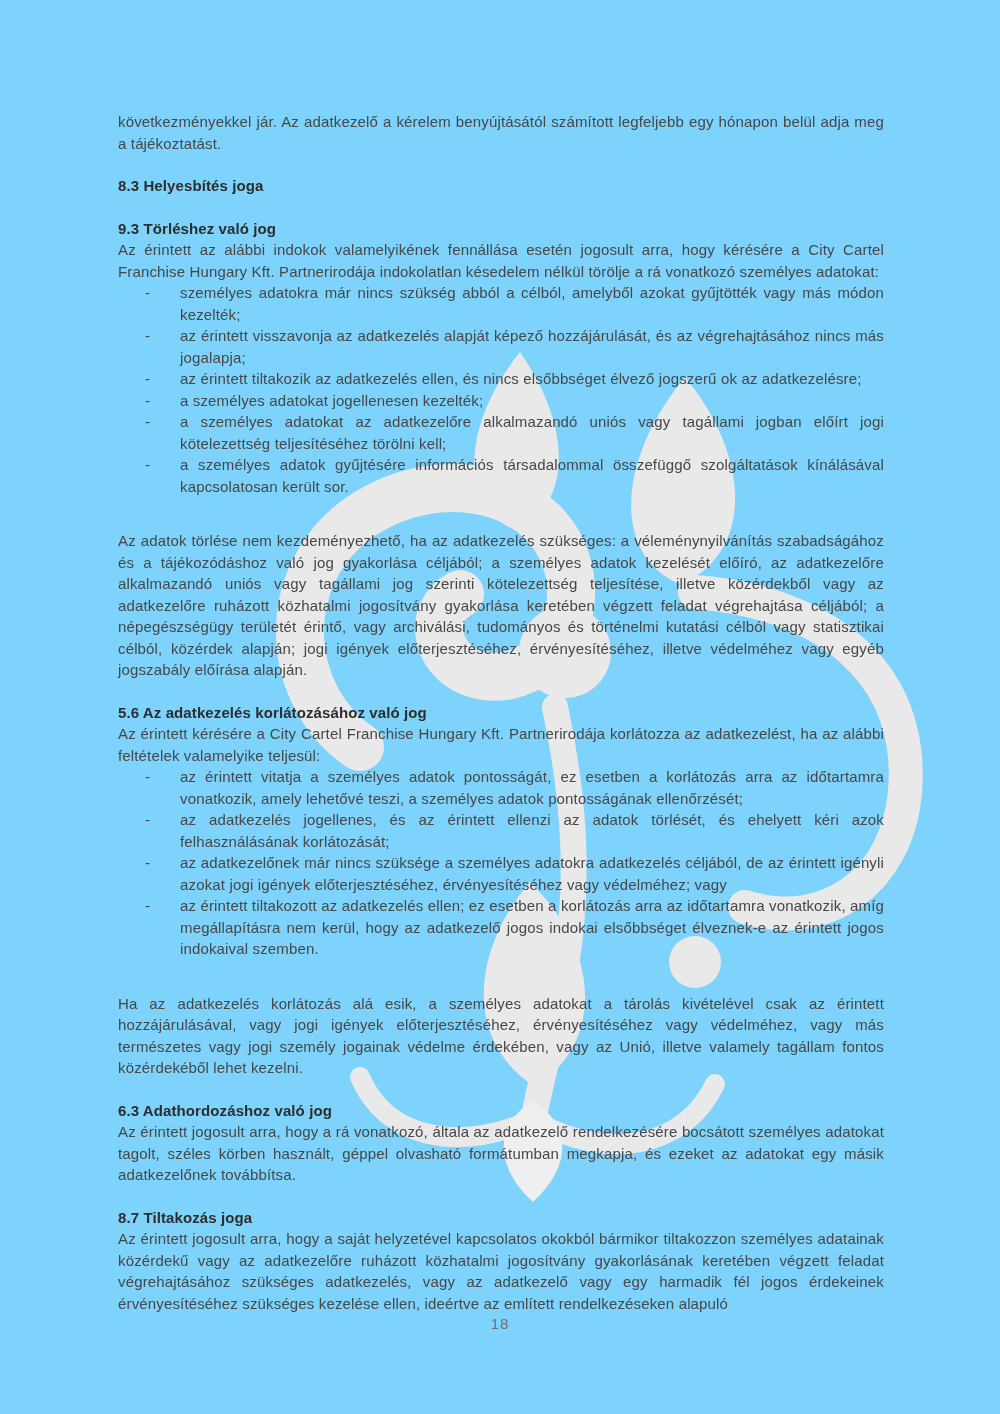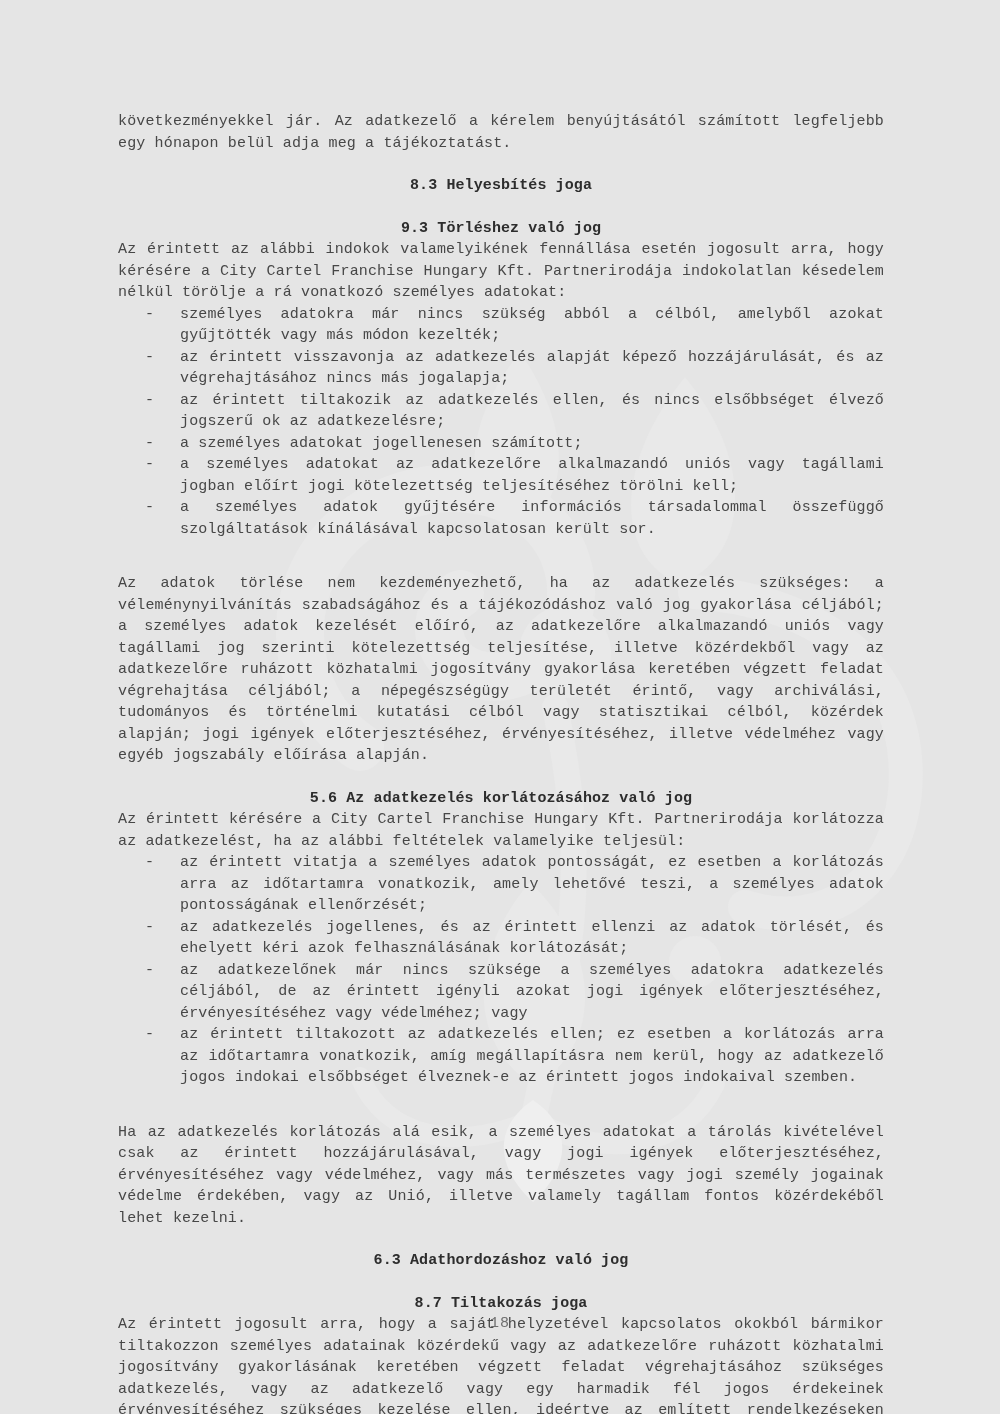--- a/index.html
+++ b/index.html
@@ -10,22 +10,21 @@
   body {
     width: 1000px;
     height: 1414px;
     position: relative;
     overflow: hidden;
     font-family: "Liberation Sans", sans-serif;
   }
   .page {
     position: absolute;
     inset: 0;
-    background: #e5e5e5;
-    font-family: Liberation Mono, monospace;
+    background: #7dd3fc;
   }
   .watermark {
     position: absolute;
     left: 265px;
     top: 322px;
     z-index: 0;
     pointer-events: none;
   }
   .content {
     position: absolute;
@@ -44,21 +43,21 @@
   }
   .content p.gap {
     margin-top: 33px;
   }
   .heading {
     font-size: 15px;
     line-height: 21.5px;
     font-weight: 700;
     color: #2d2d2d;
     margin: 21px 0 0 0;
-    text-align: center;
+    text-align: left;
     letter-spacing: 0.1px;
   }
   .bullet {
     display: flex;
     padding-left: 27px;
   }
   .bullet .dash {
     flex: 0 0 35px;
     color: #474747;
   }
@@ -115,21 +114,21 @@
       <div class="bullet">
         <span class="dash">-</span>
         <span class="btxt">az érintett visszavonja az adatkezelés alapját képező hozzájárulását, és az végrehajtásához nincs más jogalapja;</span>
       </div>
       <div class="bullet">
         <span class="dash">-</span>
         <span class="btxt">az érintett tiltakozik az adatkezelés ellen, és nincs elsőbbséget élvező jogszerű ok az adatkezelésre;</span>
       </div>
       <div class="bullet">
         <span class="dash">-</span>
-        <span class="btxt">a személyes adatokat jogellenesen számított;</span>
+        <span class="btxt">a személyes adatokat jogellenesen kezelték;</span>
       </div>
       <div class="bullet">
         <span class="dash">-</span>
         <span class="btxt">a személyes adatokat az adatkezelőre alkalmazandó uniós vagy tagállami jogban előírt jogi kötelezettség teljesítéséhez törölni kell;</span>
       </div>
       <div class="bullet">
         <span class="dash">-</span>
         <span class="btxt">a személyes adatok gyűjtésére információs társadalommal összefüggő szolgáltatások kínálásával kapcsolatosan került sor.</span>
       </div>
     </div>
@@ -151,20 +150,21 @@
         <span class="btxt">az adatkezelőnek már nincs szüksége a személyes adatokra adatkezelés céljából, de az érintett igényli azokat jogi igények előterjesztéséhez, érvényesítéséhez vagy védelméhez; vagy</span>
       </div>
       <div class="bullet">
         <span class="dash">-</span>
         <span class="btxt">az érintett tiltakozott az adatkezelés ellen; ez esetben a korlátozás arra az időtartamra vonatkozik, amíg megállapításra nem kerül, hogy az adatkezelő jogos indokai elsőbbséget élveznek-e az érintett jogos indokaival szemben.</span>
       </div>
     </div>
     <p class="gap">Ha az adatkezelés korlátozás alá esik, a személyes adatokat a tárolás kivételével csak az érintett hozzájárulásával, vagy jogi igények előterjesztéséhez, érvényesítéséhez vagy védelméhez, vagy más természetes vagy jogi személy jogainak védelme érdekében, vagy az Unió, illetve valamely tagállam fontos közérdekéből lehet kezelni.</p>
 
     <h2 class="heading">6.3 Adathordozáshoz való jog</h2>
+    <p>Az érintett jogosult arra, hogy a rá vonatkozó, általa az adatkezelő rendelkezésére bocsátott személyes adatokat tagolt, széles körben használt, géppel olvasható formátumban megkapja, és ezeket az adatokat egy másik adatkezelőnek továbbítsa.</p>
 
     <h2 class="heading">8.7 Tiltakozás joga</h2>
     <p>Az érintett jogosult arra, hogy a saját helyzetével kapcsolatos okokból bármikor tiltakozzon személyes adatainak közérdekű vagy az adatkezelőre ruházott közhatalmi jogosítvány gyakorlásának keretében végzett feladat végrehajtásához szükséges adatkezelés, vagy az adatkezelő vagy egy harmadik fél jogos érdekeinek érvényesítéséhez szükséges kezelése ellen, ideértve az említett rendelkezéseken alapuló</p>
 
   </div>
 
   <div class="page-number">18</div>
 
 </div>
 

